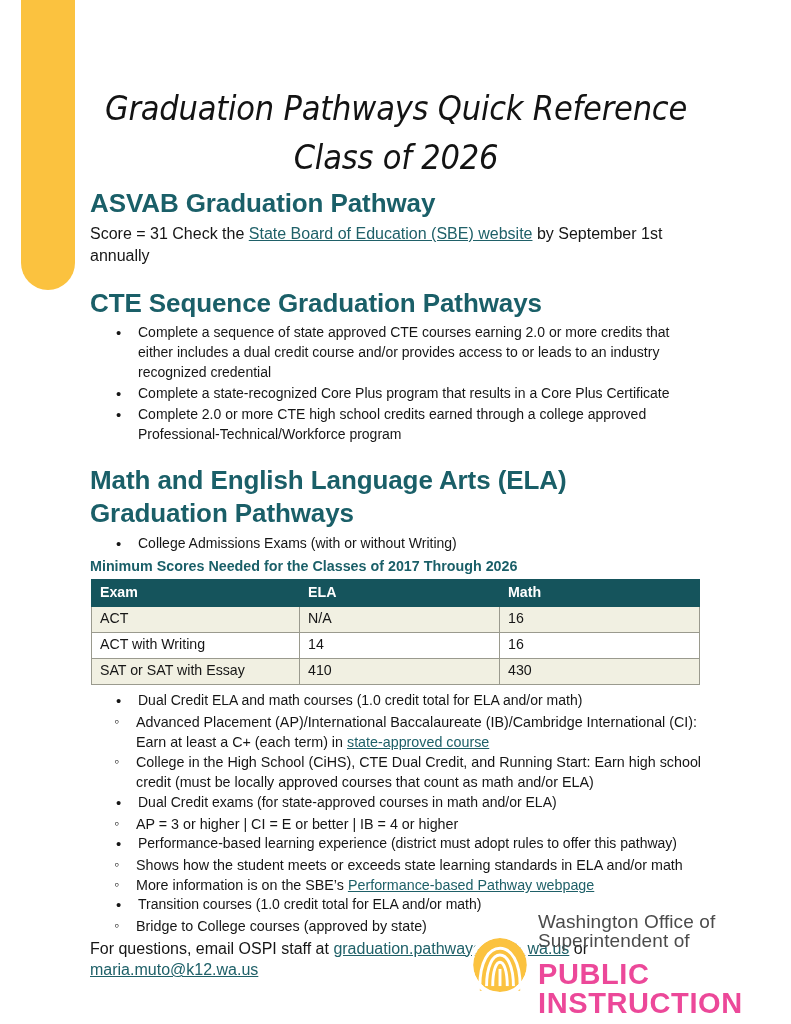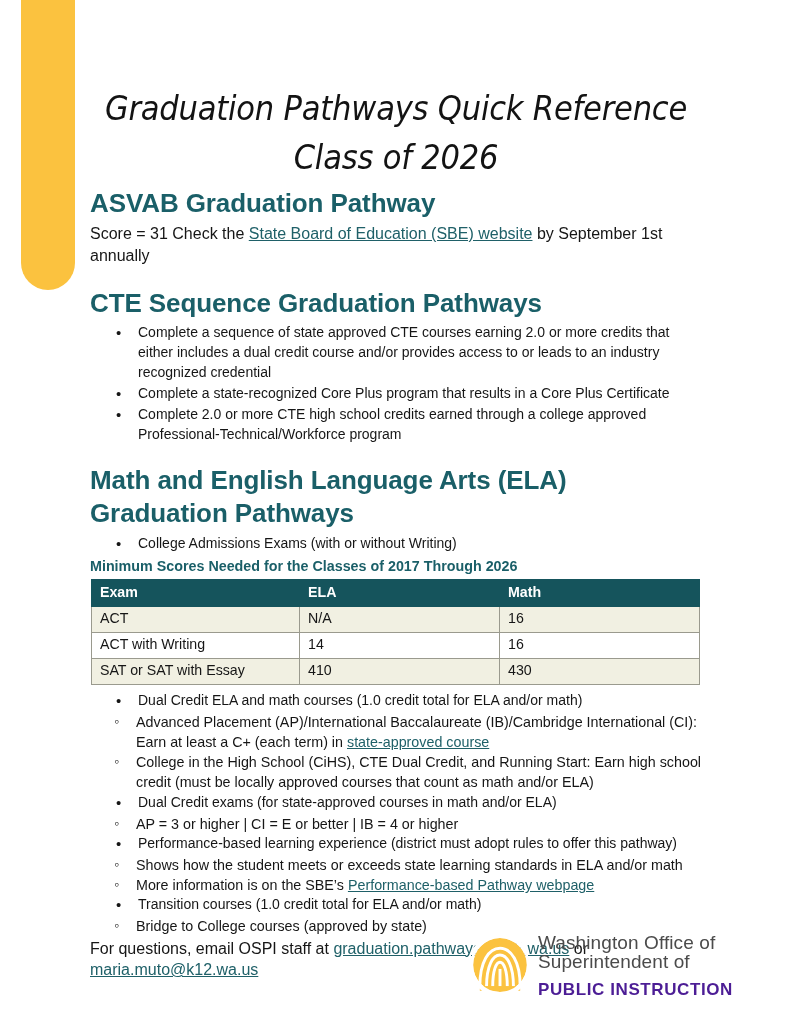--- a/index.html
+++ b/index.html
@@ -191,23 +191,23 @@
     display: block;
     font-size: 19px;
     color: #4b4b4b;
     letter-spacing: 0.1px;
     margin-bottom: 10px;
     font-family: Liberation Sans, sans-serif;
     font-stretch: condensed;
   }
   #logo-text .l2 {
     display: block;
-    font-size: 17px;
+    font-size: 29px;
     font-weight: bold;
-    color: #4c1d95;
+    color: #ec4899;
     letter-spacing: 0.6px;
   }
 </style>
 </head>
 <body>
 
 <div id="page">
 
   <div id="accent-bar"></div>
 

